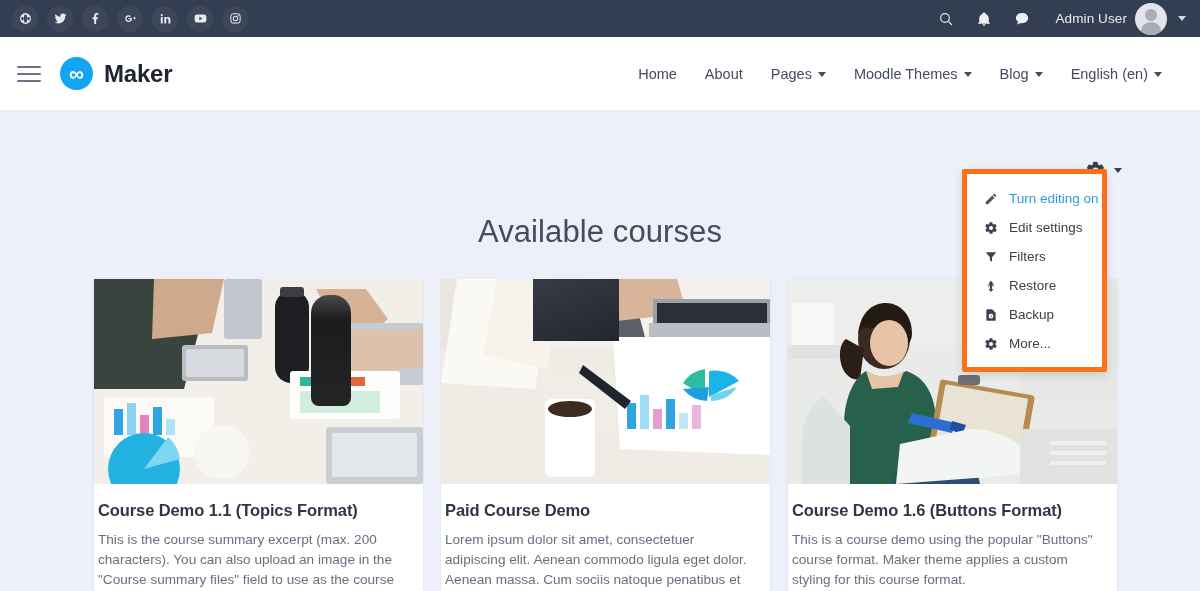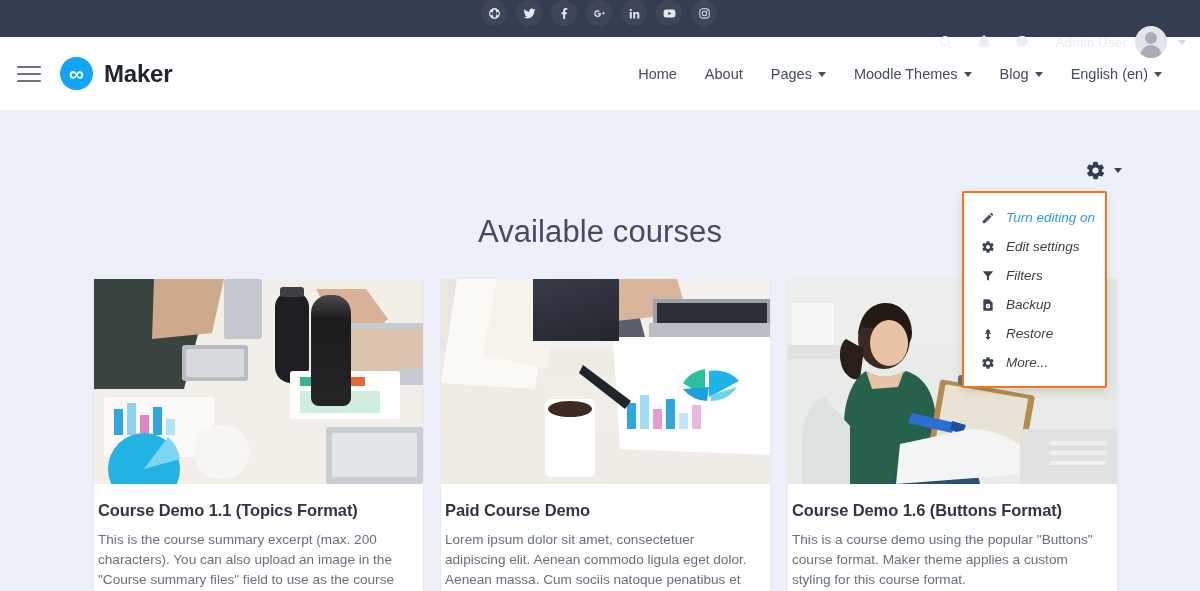--- a/index.html
+++ b/index.html
@@ -10,21 +10,20 @@
     background: #edf0f9;
   }
 
   
   .topbar {
     height: 37px;
     background: #343e52;
     display: flex;
     align-items: center;
     padding: 0 14px 0 12px;
-    flex-direction: column;
   }
   .social-list { display: flex; align-items: center; gap: 9px; }
   .social-btn {
     width: 26px; height: 26px;
     border-radius: 50%;
     background: #3d4759;
     display: flex; align-items: center; justify-content: center;
     color: #eceef2;
     cursor: pointer;
   }
@@ -129,29 +128,28 @@
   .gear-wrap svg { width: 21px; height: 21px; fill: #353e50; }
   .gear-caret {
     width: 0; height: 0;
     border-left: 4.5px solid transparent;
     border-right: 4.5px solid transparent;
     border-top: 5px solid #353e50;
   }
 
   .dropdown {
     position: absolute;
-    right: 93px; top: 81px;
+    right: 93px; top: 59px;
     width: 145px;
     background: #fff;
-    border: 2px solid #f97316;
+    border: 5px solid #f97316;
     border-radius: 2px;
     box-shadow: 0 3px 9px rgba(20,25,40,.13);
     padding: 10px 0 9px 0;
     z-index: 40;
-    font-style: italic;
   }
   .dd-item {
     display: flex; align-items: center; gap: 11px;
     padding: 7px 0 7px 16px;
     font-size: 13.5px;
     color: #404040;
     cursor: pointer;
   }
   .dd-item.active { color: #2f9bde; }
   .dd-ico { width: 15px; display: flex; align-items: center; justify-content: center; flex: 0 0 15px; }
@@ -370,39 +368,39 @@
       <span>Edit settings</span>
     </div>
 
     <div class="dd-item">
       <span class="dd-ico">
         <svg viewBox="0 0 24 24">
             <path d="M3 4h18l-7.2 8.5V20l-3.6-2.2v-5.3L3 4z"></path>
           </svg>
       </span>
       <span>Filters</span>
-    </div>
-
-    <div class="dd-item">
-      <span class="dd-ico">
-        <svg viewBox="0 0 24 24">
-            <path d="M14 2H6a2 2 0 00-2 2v16a2 2 0 002 2h12a2 2 0 002-2V8l-6-6zm-2 16a4 4 0 110-8 4 4 0 010 8zm.5-6h-1v2.5l2 1.2.5-.8-1.5-.9V12z"></path>
-          </svg>
-      </span>
-      <span>Backup</span>
     </div>
 
     <div class="dd-item">
       <span class="dd-ico">
         <svg viewBox="0 0 24 24">
             <path d="M12 2L7.5 7h3v9h-3L12 21l4.5-5h-3V7h3L12 2z" transform="rotate(180 12 12)"></path>
             <path d="M11 21h2V9.8l3.1 3.1 1.4-1.4L12 6l-5.5 5.5 1.4 1.4L11 9.8V21z"></path>
           </svg>
       </span>
       <span>Restore</span>
+    </div>
+
+    <div class="dd-item">
+      <span class="dd-ico">
+        <svg viewBox="0 0 24 24">
+            <path d="M14 2H6a2 2 0 00-2 2v16a2 2 0 002 2h12a2 2 0 002-2V8l-6-6zm-2 16a4 4 0 110-8 4 4 0 010 8zm.5-6h-1v2.5l2 1.2.5-.8-1.5-.9V12z"></path>
+          </svg>
+      </span>
+      <span>Backup</span>
     </div>
 
     <div class="dd-item">
       <span class="dd-ico">
         <svg viewBox="0 0 24 24">
             <path d="M19.4 13a7.8 7.8 0 000-2l2.1-1.6a.5.5 0 00.1-.6l-2-3.5a.5.5 0 00-.6-.2l-2.5 1a7.3 7.3 0 00-1.7-1l-.4-2.6a.5.5 0 00-.5-.4h-4a.5.5 0 00-.5.4l-.4 2.6c-.6.3-1.2.6-1.7 1l-2.5-1a.5.5 0 00-.6.2l-2 3.5a.5.5 0 00.1.6L4.6 11a7.8 7.8 0 000 2l-2.1 1.6a.5.5 0 00-.1.6l2 3.5c.1.2.4.3.6.2l2.5-1c.5.4 1.1.8 1.7 1l.4 2.6c0 .2.2.4.5.4h4c.3 0 .5-.2.5-.4l.4-2.6c.6-.3 1.2-.6 1.7-1l2.5 1c.2.1.5 0 .6-.2l2-3.5a.5.5 0 00-.1-.6L19.4 13zM12 15.5a3.5 3.5 0 110-7 3.5 3.5 0 010 7z"></path>
           </svg>
       </span>
       <span>More...</span>
     </div>

